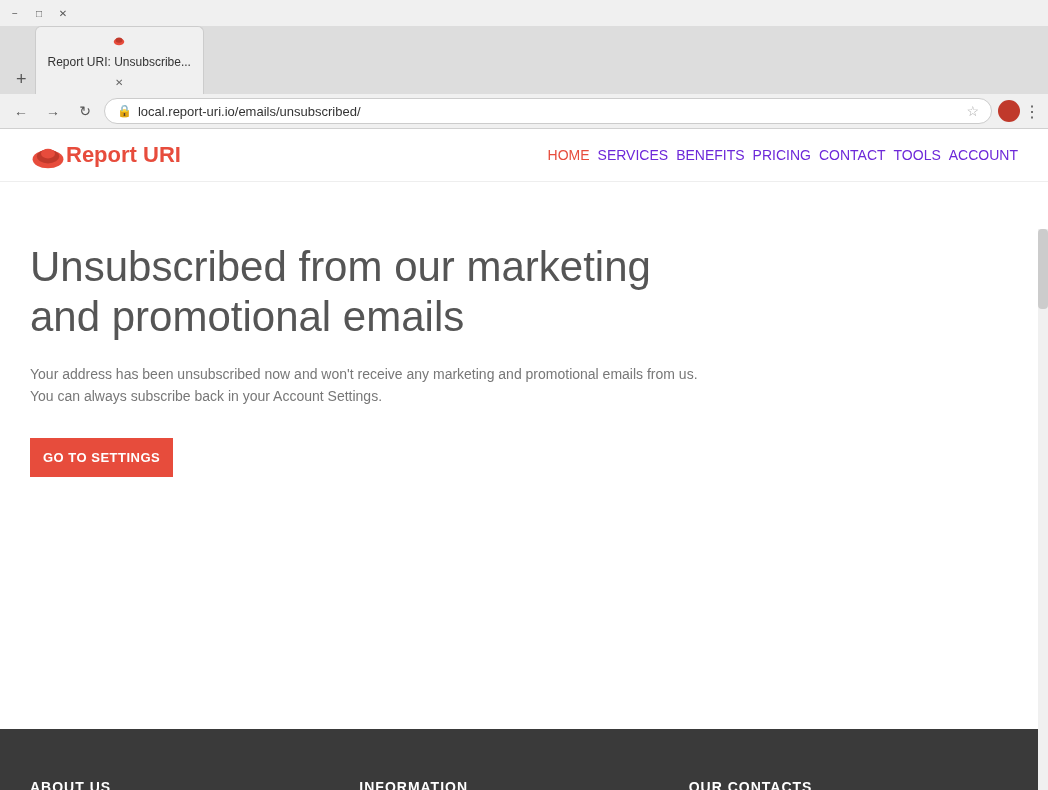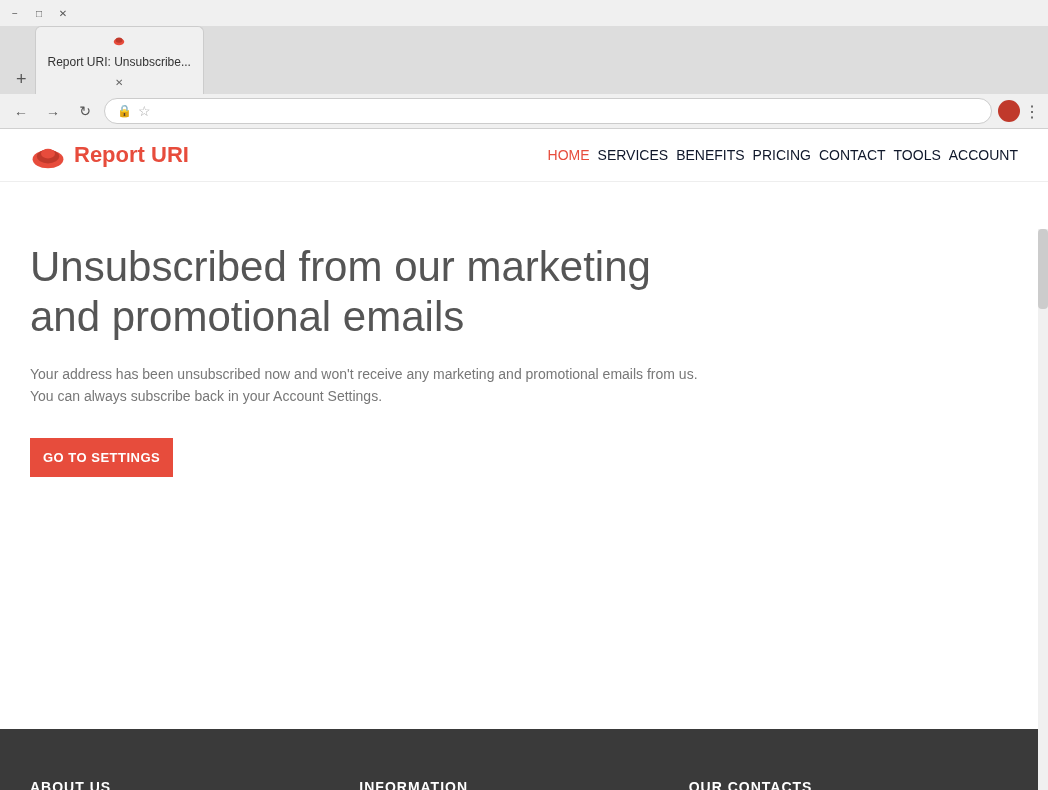--- a/index.html
+++ b/index.html
@@ -95,41 +95,40 @@
     .site-nav {
       display: flex;
       align-items: center;
       padding: 12px 30px;
       background: white;
       border-bottom: 1px solid #eee;
     }
     .logo {
       display: flex;
       align-items: center;
-      gap: 8px;
       margin-right: auto;
     }
     .logo-icon {
       width: 36px; height: 28px;
     }
     .logo-text {
       font-size: 22px;
       font-weight: bold;
       color: #333;
     }
     .logo-text span { color: #e74c3c; }
     .nav-links {
       display: flex;
       gap: 8px;
       list-style: none;
     }
     .nav-links a {
       text-decoration: none;
       font-size: 14px;
-      color: #0f172a;
+      color: #6d28d9;
       font-weight: 500;
     }
     .nav-links a.active { color: #e74c3c; }
 
     
     .hero {
       padding: 60px 30px 80px;
       background: white;
     }
     .hero h1 {
@@ -247,20 +246,21 @@
       <span class="tab-close">✕</span>
     </div>
   </div>
 
   <div class="address-bar-row">
     <button class="nav-btn">←</button>
     <button class="nav-btn">→</button>
     <button class="nav-btn">↻</button>
     <div class="address-bar">
       <span class="lock-icon">🔒</span>
+      <span class="address-text">local.report-uri.io/emails/unsubscribed/</span>
       <span class="star-icon">☆</span>
     </div>
     <div class="address-bar-actions">
       <div class="avatar-circle"></div>
       <span class="menu-dots">⋮</span>
     </div>
   </div>
 </div>
 
 <div class="page-container">

